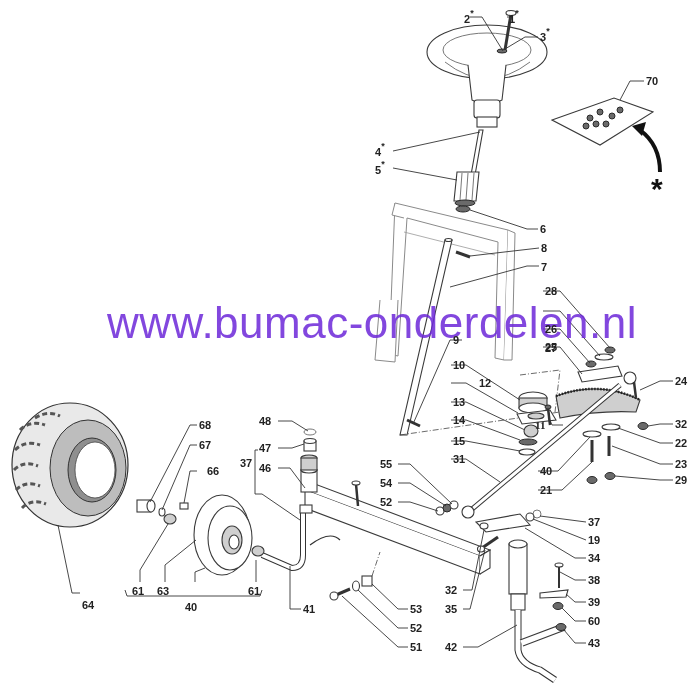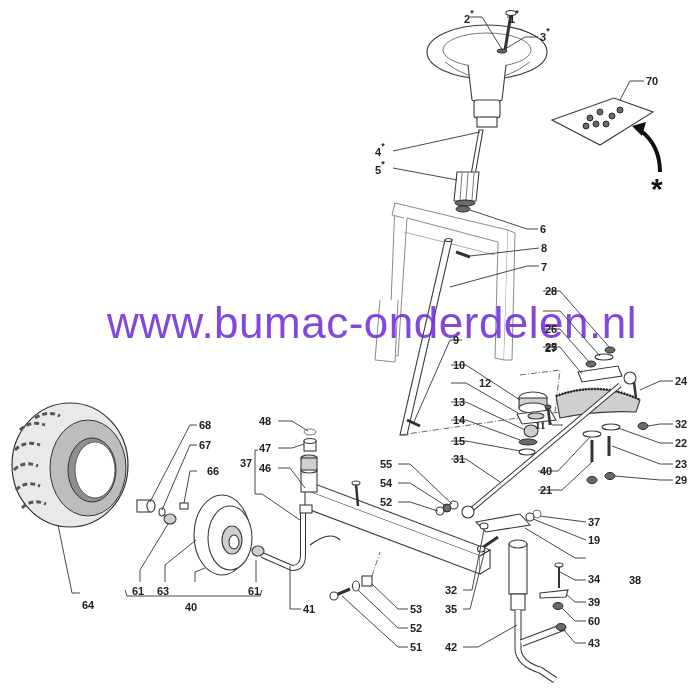--- a/index.html
+++ b/index.html
@@ -364,25 +364,25 @@
     <div class="callout" style="left: 675px; top: 459px;"><span>23</span></div>
     <div class="callout" style="left: 675px; top: 376px;"><span>24</span></div>
     <div class="callout" style="left: 545px; top: 342px;"><span>25</span></div>
     <div class="callout" style="left: 545px; top: 324px;"><span>26</span></div>
     <div class="callout" style="left: 545px; top: 306px; margin-top: 37px;"><span>27</span></div>
     <div class="callout" style="left: 545px; top: 286px;"><span>28</span></div>
     <div class="callout" style="left: 675px; top: 475px;"><span>29</span></div>
     <div class="callout" style="left: 453px; top: 454px;"><span>31</span></div>
     <div class="callout" style="left: 675px; top: 419px;"><span>32</span></div>
     <div class="callout" style="left: 445px; top: 585px;"><span>32</span></div>
-    <div class="callout" style="left: 588px; top: 574px;"><span>34</span></div>
+    <div class="callout" style="left: 588px; top: 553px;"><span>34</span></div>
     <div class="callout" style="left: 445px; top: 604px;"><span>35</span></div>
     <div class="callout" style="left: 588px; top: 535px;"><span>19</span></div>
     <div class="callout" style="left: 588px; top: 517px;"><span>37</span></div>
-    <div class="callout" style="left: 588px; top: 575px; margin-left: 41px;"><span>38</span></div>
+    <div class="callout" style="left: 588px; top: 575px;"><span>38</span></div>
     <div class="callout" style="left: 588px; top: 597px;"><span>39</span></div>
     <div class="callout" style="left: 588px; top: 616px;"><span>60</span></div>
     <div class="callout" style="left: 303px; top: 604px;"><span>41</span></div>
     <div class="callout" style="left: 445px; top: 642px;"><span>42</span></div>
     <div class="callout" style="left: 588px; top: 638px;"><span>43</span></div>
     <div class="callout" style="left: 240px; top: 458px;"><span>37</span></div>
     <div class="callout" style="left: 259px; top: 463px;"><span>46</span></div>
     <div class="callout" style="left: 259px; top: 443px;"><span>47</span></div>
     <div class="callout" style="left: 259px; top: 416px;"><span>48</span></div>
     <div class="callout" style="left: 410px; top: 642px;"><span>51</span></div>

